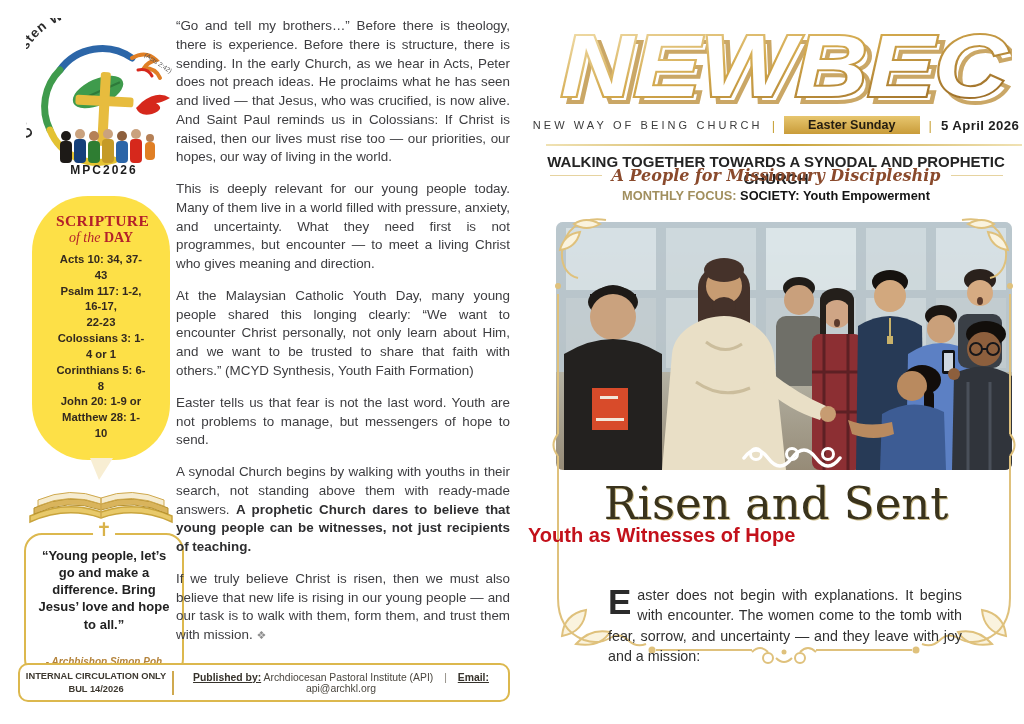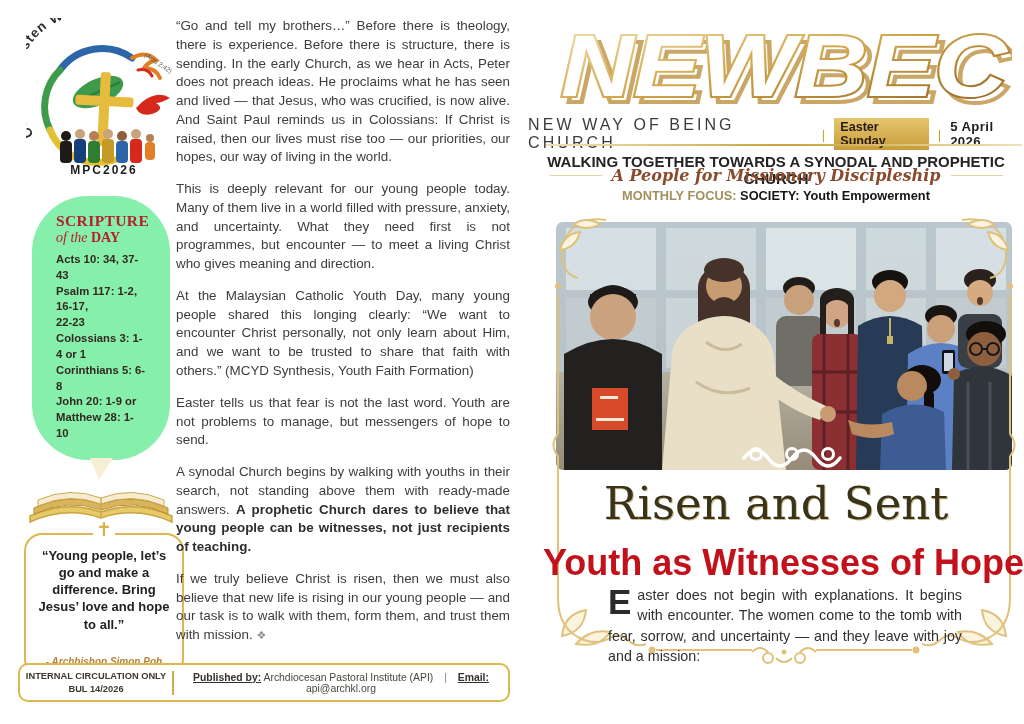--- a/index.html
+++ b/index.html
@@ -3,21 +3,21 @@
 <meta charset="utf-8">
 <style>
   html,body{margin:0;padding:0;background:#dedede;}
   .sheet{position:relative;width:1024px;height:724px;background:#ffffff;overflow:hidden;
          font-family:"Liberation Sans",sans-serif;color:#333;}
   
   .left-page{position:absolute;left:0;top:0;width:528px;height:724px;}
   .logo-wrap{position:absolute;left:26px;top:18px;width:152px;height:162px;}
   
   .scripture{position:absolute;left:32px;top:196px;width:138px;}
-  .bubble{background:#86efac;border-radius:56px;padding:16px 24px 18px;}
+  .bubble{background:#fde047;border-radius:56px;padding:16px 24px 18px;text-align:center;}
   .bubble-tail{width:0;height:0;margin:-2px auto 0 58px;border-left:9px solid transparent;
                border-right:14px solid transparent;border-top:22px solid #f8eed3;}
   .scr-title{font-family:"Liberation Serif",serif;font-weight:bold;color:#b3202a;font-size:15.5px;letter-spacing:.4px;}
   .scr-sub{font-family:"Liberation Serif",serif;color:#b3202a;font-size:14px;margin-bottom:6px;}
   .scr-sub .it{font-style:italic;}
   .scr-sub .caps{font-weight:bold;}
   .scr-line{font-weight:bold;color:#33291f;font-size:11.3px;line-height:1.4;}
   .book-wrap{margin:2px 0 0 -8px;}
   
   .quote-box{position:absolute;left:24px;top:533px;width:142px;border:2px solid #dcb84e;
@@ -37,46 +37,46 @@
   
   .article{position:absolute;left:176px;top:17px;width:334px;}
   .article p{margin:0 0 13px;font-size:13.4px;line-height:1.4;color:#3d3d40;text-align:justify;}
   .article .bold{font-weight:bold;color:#2e2e30;}
   .end-mark{color:#8e8e8e;font-size:11px;}
   
   .right-page{position:absolute;left:528px;top:0;width:496px;height:724px;}
   .masthead{position:absolute;left:28px;top:18px;width:456px;height:98px;}
   .mast-row{position:absolute;left:0;top:116px;width:496px;display:flex;justify-content:center;
             align-items:center;gap:9px;}
-  .tagline{font-size:16px;letter-spacing:3.1px;color:#3c3c3c;}
+  .tagline{font-size:11px;letter-spacing:3.1px;color:#3c3c3c;}
   .sep{color:#c9a43c;font-size:13px;}
   .badge{background:linear-gradient(180deg,#e7c66f,#c99c3a);color:#241d10;font-weight:bold;
-         font-size:12.6px;padding:2px 6px;}
+         font-size:12.6px;padding:2px 24px;}
   .date{font-weight:bold;font-size:13.2px;color:#1f1f1f;letter-spacing:.4px;}
   .gold-rule{position:absolute;left:18px;top:144px;width:476px;height:2px;
              background:linear-gradient(90deg,#f0e2b4,#c9a43c,#f0e2b4);}
   .banner1{position:absolute;left:0;top:153px;width:496px;text-align:center;font-weight:bold;
            font-size:15px;color:#242424;}
   .script-row{position:absolute;left:0;top:166px;width:496px;display:flex;align-items:center;
               justify-content:center;gap:10px;}
   .hline{width:52px;height:1.5px;background:#e6d3a0;}
   .script-text{font-family:"DejaVu Serif",serif;font-style:italic;font-weight:bold;
                font-size:16px;color:#8a4a2c;}
   .focus-row{position:absolute;left:0;top:188px;width:496px;text-align:center;
              font-size:12.8px;font-weight:bold;}
   .focus-label{color:#a18f5e;margin-top:20px;}
   .focus-value{color:#141414;}
   .photo-wrap{position:absolute;left:28px;top:222px;width:456px;height:248px;border-radius:7px;
               overflow:hidden;}
   .frame-svg{position:absolute;left:16px;top:206px;width:480px;height:482px;pointer-events:none;}
   .feature-title{position:absolute;left:0;top:477px;width:496px;text-align:center;
                  font-family:"DejaVu Serif",serif;font-size:45px;color:#3a331c;
                  text-shadow:1px 1px 0 #cdbd8a;}
-  .feature-sub{position:absolute;left:0;top:542px;width:496px;text-align:right;
-               font-weight:bold;font-size:36px;color:#c3111b;}
+  .feature-sub{position:absolute;left:0;top:524px;width:496px;text-align:left;
+               font-weight:bold;font-size:20px;color:#c3111b;}
   .feature-body{position:absolute;left:80px;top:585px;width:354px;font-size:14.3px;
                 line-height:1.43;color:#303030;text-align:justify;}
   .dropcap{float:left;font-size:35px;font-weight:bold;line-height:.82;margin:3px 6px 0 0;color:#2b2b2b;}
 </style>
 </head>
 <body>
 
 <div class="sheet">
 
   <div class="left-page">

